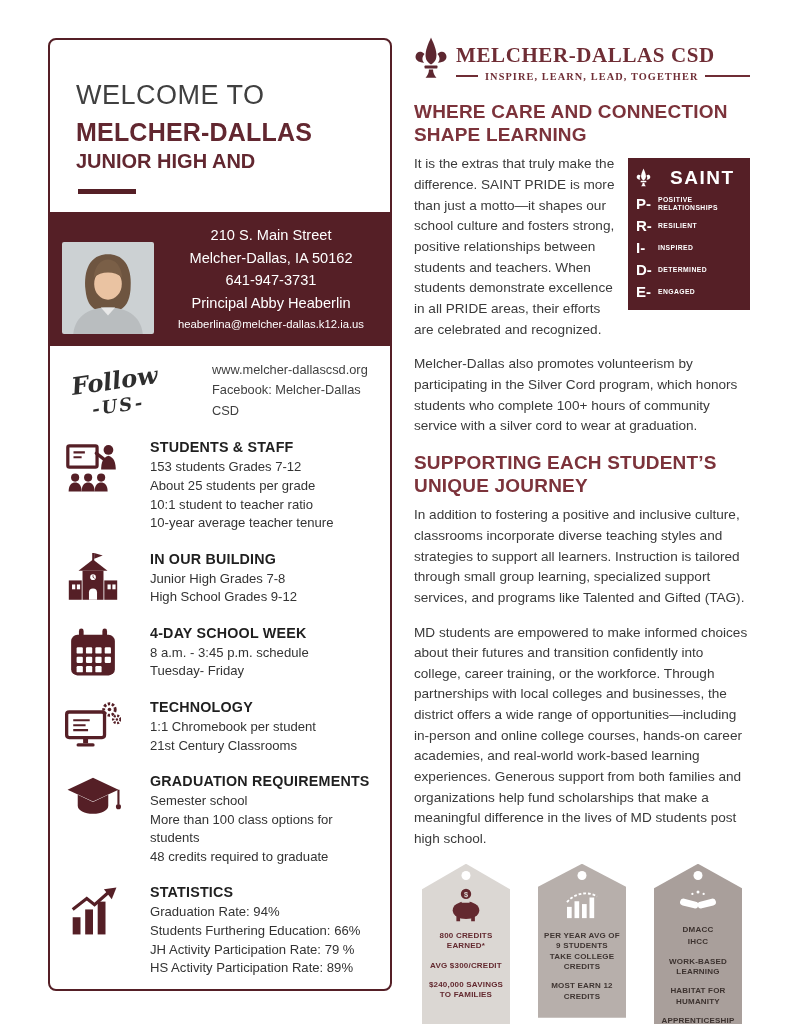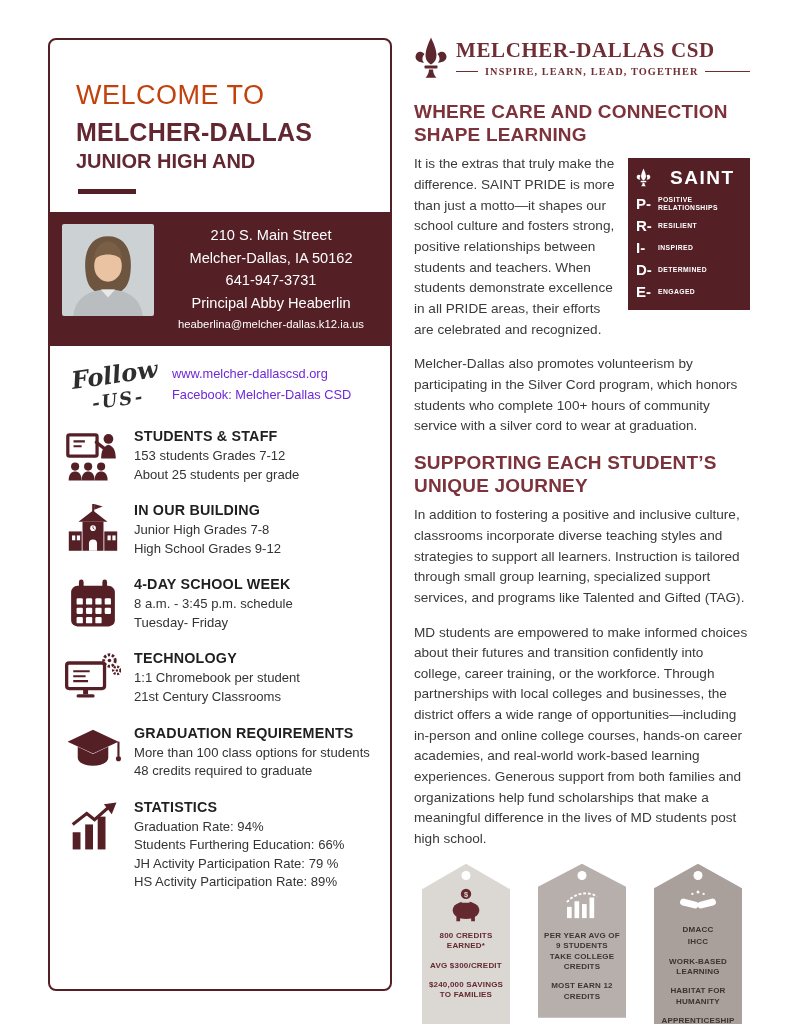--- a/index.html
+++ b/index.html
@@ -12,55 +12,55 @@
   }
   .page { position:relative; width:791px; height:1024px; background:#fff; }
 
   
   .left-panel {
     position:absolute; left:48px; top:38px; width:344px; height:953px;
     border:2px solid #551f26; border-radius:8px; background:#fff;
     display:flex; flex-direction:column; overflow:hidden;
   }
   .lp-header { padding:40px 26px 0 26px; }
-  .welcome { font-size:27px; color:#c2410c; letter-spacing:.5px; font-weight:400; }
+  .welcome { font-size:27px; color:#404040; letter-spacing:.5px; font-weight:400; }
   .school-name { font-size:25px; font-weight:800; color:#622730; margin-top:7px; letter-spacing:.2px; }
   .school-sub { font-size:20px; font-weight:800; color:#622730; line-height:1.2; margin-top:2px; }
   .divider { width:58px; height:5px; background:#551f26; margin:16px 0 18px 2px; }
 
   .contact-box {
     background:#551f26; color:#fff;
-    display:flex; gap:10px; align-items:flex-start; padding:12px 12px;
+    display:flex; gap:10px; align-items:flex-end; padding:12px 12px;
   }
   .portrait { width:92px; height:92px; flex:none; border-radius:2px; overflow:hidden; }
   .portrait svg { display:block; width:92px; height:92px; }
   .contact-text { flex:1; text-align:center; font-size:14.6px; line-height:1.55; }
   .contact-text .email { font-size:11.3px; margin-top:2px; }
 
   .follow { display:flex; align-items:center; gap:12px; padding:14px 14px 8px 22px; }
   .follow-script {
     width:88px; flex:none; transform:rotate(-8deg); text-align:center;
     font-family:"DejaVu Serif", serif; font-style:italic; font-weight:bold; color:#2e2e2e;
   }
   .follow-script .f1 { font-size:24px; }
   .follow-script .f2 { font-size:18px; letter-spacing:2px; }
-  .follow-links { font-size:12.8px; color:#6d28d9; line-height:1.6; }
+  .follow-links { font-size:12.8px; color:#404040; line-height:1.6;margin-left:40px; }
 
   .sections { padding:10px 16px 0 14px; display:flex; flex-direction:column; gap:18px; }
-  .section { display:flex; gap:12px; align-items:flex-start; }
+  .section { display:flex; gap:28px; align-items:flex-start; }
   .sec-icon { width:58px; flex:none; display:flex; justify-content:center; padding-top:2px; }
   .sec-icon svg { display:block; }
   .sec-text { flex:1; }
   .sec-title { font-size:14.3px; font-weight:700; color:#1f1f1f; letter-spacing:.2px; margin-bottom:3px; }
   .sec-line { font-size:13.1px; color:#333; line-height:1.42; }
 
   
   .right-panel { position:absolute; left:414px; top:36px; width:336px; }
 
-  .logo-header { display:flex; gap:8px; align-items:flex-start; margin-bottom:10px; }
+  .logo-header { display:flex; gap:8px; align-items:center; margin-bottom:10px; }
   .logo-fleur svg { width:34px; height:46px; }
   .logo-textcol { flex:1; padding-top:2px; }
   .logo-title {
     font-family:"Liberation Serif", serif; font-size:21px; font-weight:700;
     color:#6f2d35; letter-spacing:.6px; white-space:nowrap;
   }
   .logo-tagline { display:flex; align-items:center; gap:7px; margin-top:3px; color:#6f2d35; }
   .logo-tagline .rule { height:1.5px; background:#6f2d35; }
   .logo-tagline .rule-l { width:22px; }
   .logo-tagline .rule-r { flex:1; }
@@ -164,20 +164,22 @@
             <circle cx="28" cy="45" r="5" fill="#551f26"></circle>
             <path d="M20 62 c0 -8 4 -11 8 -11 s8 3 8 11 z" fill="#551f26"></path>
             <circle cx="44" cy="45" r="5" fill="#551f26"></circle>
             <path d="M36 62 c0 -8 4 -11 8 -11 s8 3 8 11 z" fill="#551f26"></path>
           </svg>
         </div>
         <div class="sec-text">
           <div class="sec-title">STUDENTS &amp; STAFF</div>
           <div class="sec-line">153 students Grades 7-12</div>
           <div class="sec-line">About 25 students per grade</div>
+          <div class="sec-line">10:1 student to teacher ratio</div>
+          <div class="sec-line">10-year average teacher tenure</div>
         </div>
       </div>
 
       <div class="section">
         <div class="sec-icon">
           <svg width="52" height="50" viewBox="0 0 64 62" xmlns="http://www.w3.org/2000/svg">
             <rect x="31" y="0" width="2.5" height="12" fill="#551f26"></rect>
             <polygon points="33.5,0 44,3 33.5,7" fill="#551f26"></polygon>
             <polygon points="14,22 50,22 32,8" fill="#551f26"></polygon>
             <rect x="19" y="22" width="26" height="36" fill="#551f26"></rect>
@@ -249,20 +251,21 @@
         <div class="sec-icon">
           <svg width="56" height="48" viewBox="0 0 66 56" xmlns="http://www.w3.org/2000/svg">
             <polygon points="33,3 63,17 33,31 3,17" fill="#551f26"></polygon>
             <path d="M15 23 v13 c0 5.5 8 9.5 18 9.5 s18 -4 18 -9.5 v-13 l-18 8.5 z" fill="#551f26"></path>
             <path d="M63 17 v17" stroke="#551f26" stroke-width="2.5"></path>
             <circle cx="63" cy="37" r="3" fill="#551f26"></circle>
           </svg>
         </div>
         <div class="sec-text">
           <div class="sec-title">GRADUATION REQUIREMENTS</div>
+          <div class="sec-line">Semester school</div>
           <div class="sec-line">More than 100 class options for students</div>
           <div class="sec-line">48 credits required to graduate</div>
         </div>
       </div>
 
       <div class="section">
         <div class="sec-icon">
           <svg width="50" height="50" viewBox="0 0 64 64" xmlns="http://www.w3.org/2000/svg">
             <rect x="6" y="40" width="10" height="22" fill="#551f26"></rect>
             <rect x="22" y="30" width="10" height="32" fill="#551f26"></rect>

